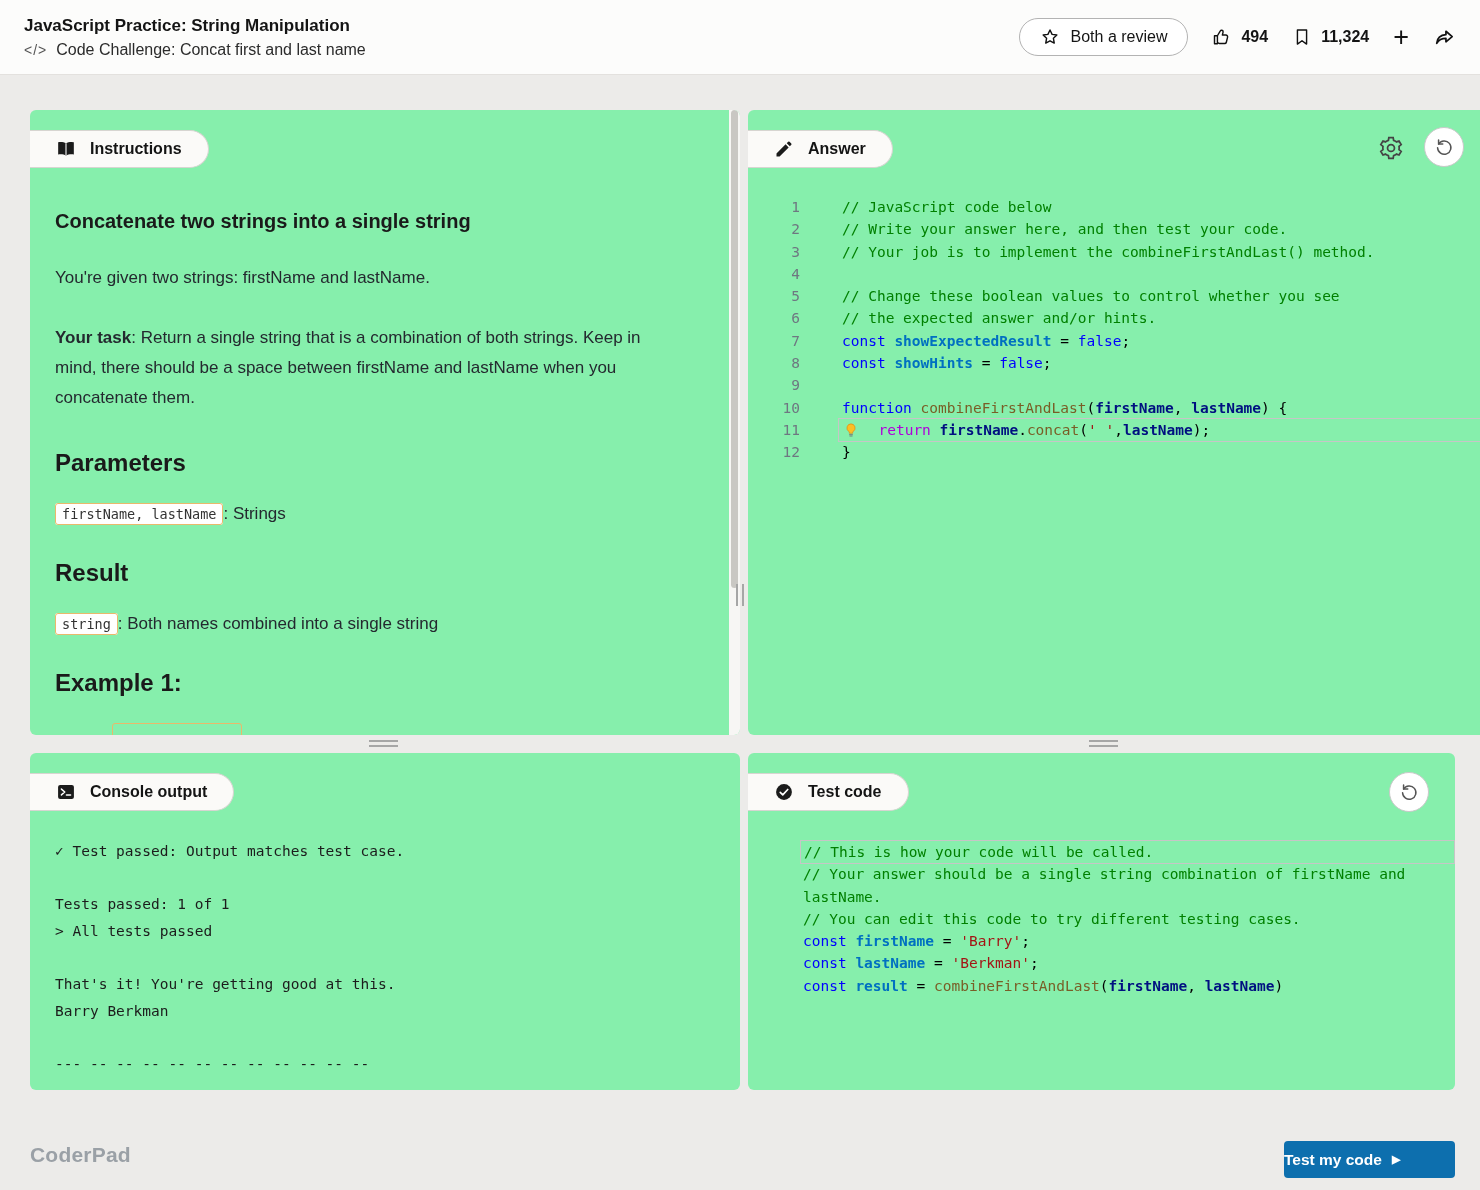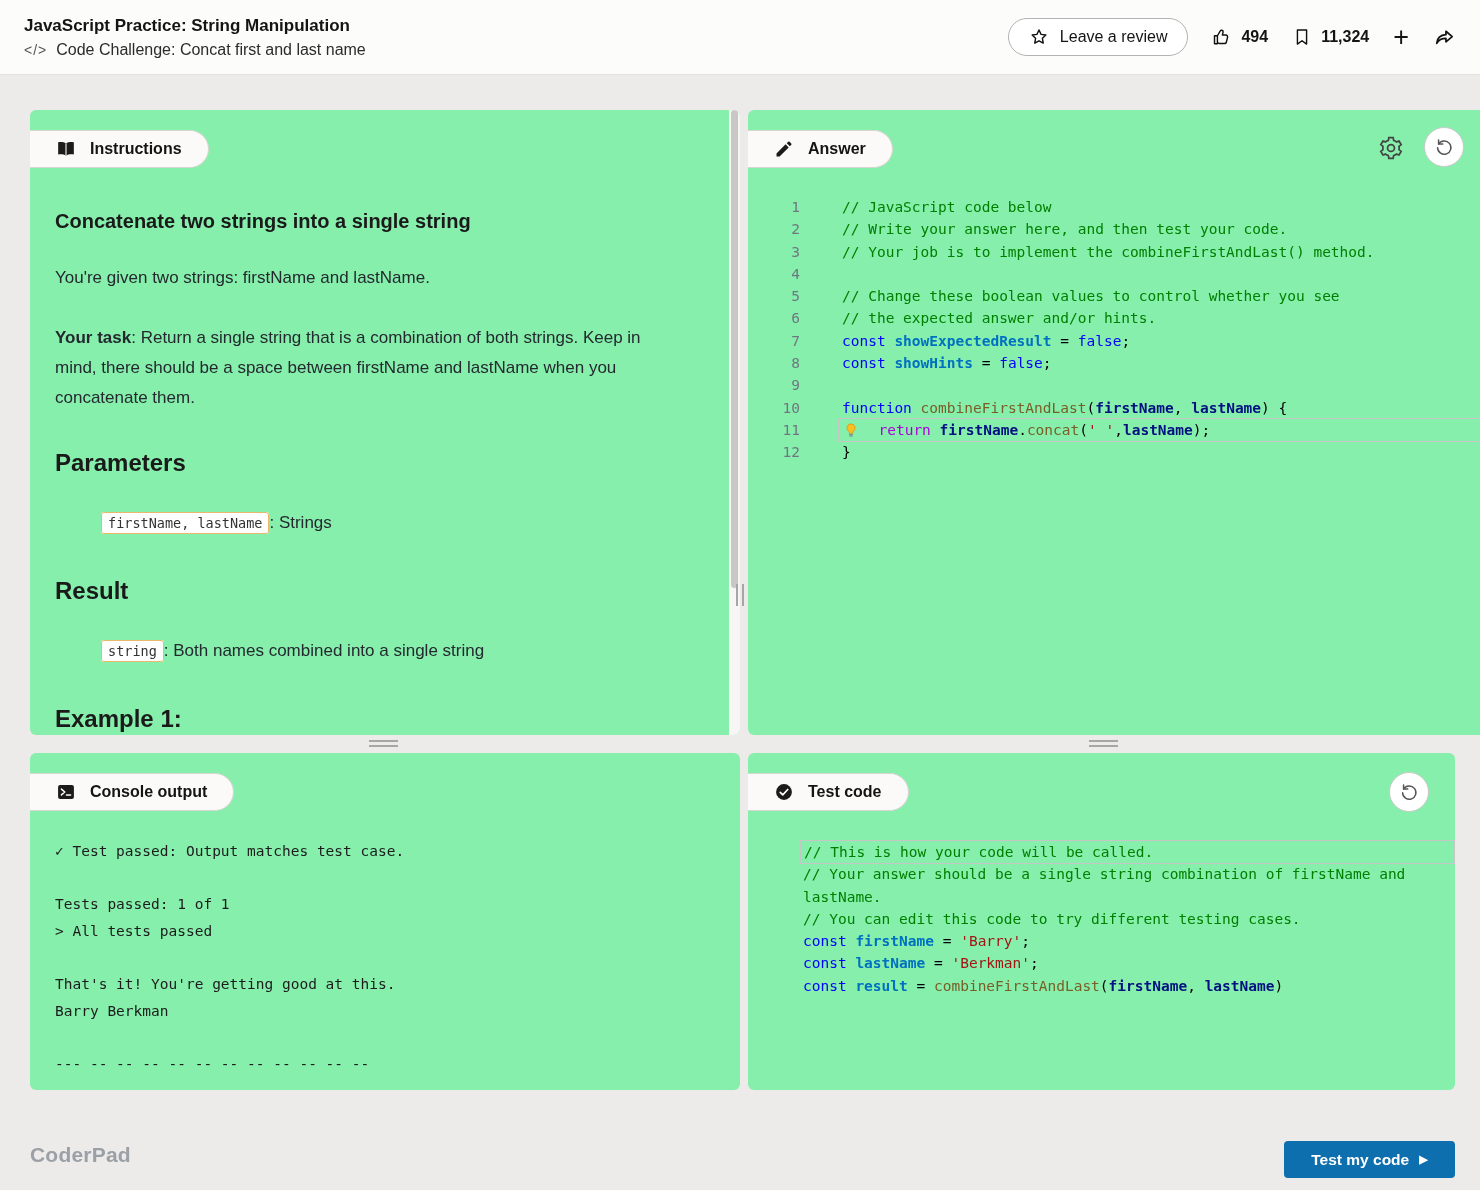--- a/index.html
+++ b/index.html
@@ -63,21 +63,21 @@
   #answer-reset { top: 17px; right: 26px; }
   #test-reset   { top: 19px; right: 26px; }
   .gear-btn { position: absolute; top: 25px; right: 86px; background: none; border: none; cursor: pointer; }
   .gear-btn svg { width: 26px; height: 26px; display: block; }
 
   
   .instr-body { padding: 42px 30px 0 25px; font-size: 17px; color: #24292f; }
   .instr-title { font-size: 20px; font-weight: 700; color: #1a1a1a; }
   .instr-p { margin-top: 30px; line-height: 30px; max-width: 612px; }
   .instr-h { font-size: 24px; font-weight: 700; margin-top: 36px; color: #1a1a1a; }
-  .chip-row { margin-top: 28px; line-height: 36px; margin-left: 46px; }
+  .chip-row { margin-top: 28px; line-height: 18px; }
   .chip {
     font-family: "DejaVu Sans Mono", "Liberation Mono", monospace;
     font-size: 13.5px; color: #333; background: #fff;
     border: 1px solid #eab86b; border-radius: 3px; padding: 2px 6px;
   }
   .partial-chip { margin: 26px 0 0 57px; width: 130px; height: 60px; border: 1px solid #eab86b; border-radius: 3px; }
   .v-scroll { position: absolute; top: 0; right: 0; bottom: 0; width: 11px; background: #f7f6f4; }
   .v-thumb { position: absolute; top: 0; right: 2px; width: 7px; height: 478px; background: #c9c7c3; border-radius: 4px; }
 
   
@@ -129,21 +129,21 @@
 
   
   .brand {
     position: absolute; left: 30px; top: 1143px;
     font-size: 21px; font-weight: 700; color: #9aa0a6; letter-spacing: 0.2px;
   }
   .run-btn {
     position: absolute; left: 1284px; top: 1141px; width: 171px; height: 37px;
     background: #0d6fae; color: #fff; border: none; border-radius: 4px;
     font-size: 15.5px; font-weight: 700; font-family: "Liberation Sans", sans-serif;
-    display: flex; align-items: center; justify-content: center; gap: 10px;
+    display: flex; align-items: center; gap: 10px;
     cursor: pointer;
   }
   .run-play { font-size: 11px; line-height: 1; }
 </style>
 </head>
 <body>
 
 <div id="app">
 
   <header>
@@ -154,21 +154,21 @@
         <span>Code Challenge: Concat first and last name</span>
       </div>
     </div>
     <div class="hdr-right">
       <button class="review-btn">
         <span class="tab-icon">
           <svg viewBox="0 0 24 24" fill="none" stroke="#111" stroke-width="1.7" stroke-linejoin="round">
               <path d="M12 3.6l2.5 5.2 5.7.8-4.1 4 1 5.7L12 16.6l-5.1 2.7 1-5.7-4.1-4 5.7-.8z"></path>
             </svg>
         </span>
-        <span>Leave a review</span>
+        <span>Both a review</span>
       </button>
       <div class="stat">
         <svg viewBox="0 0 24 24" fill="none" stroke="#111" stroke-width="1.7" stroke-linejoin="round">
             <path d="M3 10.5h3.5V20H3z"></path>
             <path d="M6.5 18.8l2 .8c.4.2.9.3 1.3.3h5.4c1 0 1.8-.7 2-1.6l1.5-6.2c.3-1.2-.7-2.4-2-2.4h-4.3l.9-3.5c.25-1-.35-2-1.3-2.3-.8-.25-1.6.1-2 .8L6.5 10.5"></path>
           </svg>
         <span>494</span>
       </div>
       <div class="stat">
         <svg viewBox="0 0 24 24" fill="none" stroke="#111" stroke-width="1.7" stroke-linejoin="round">

